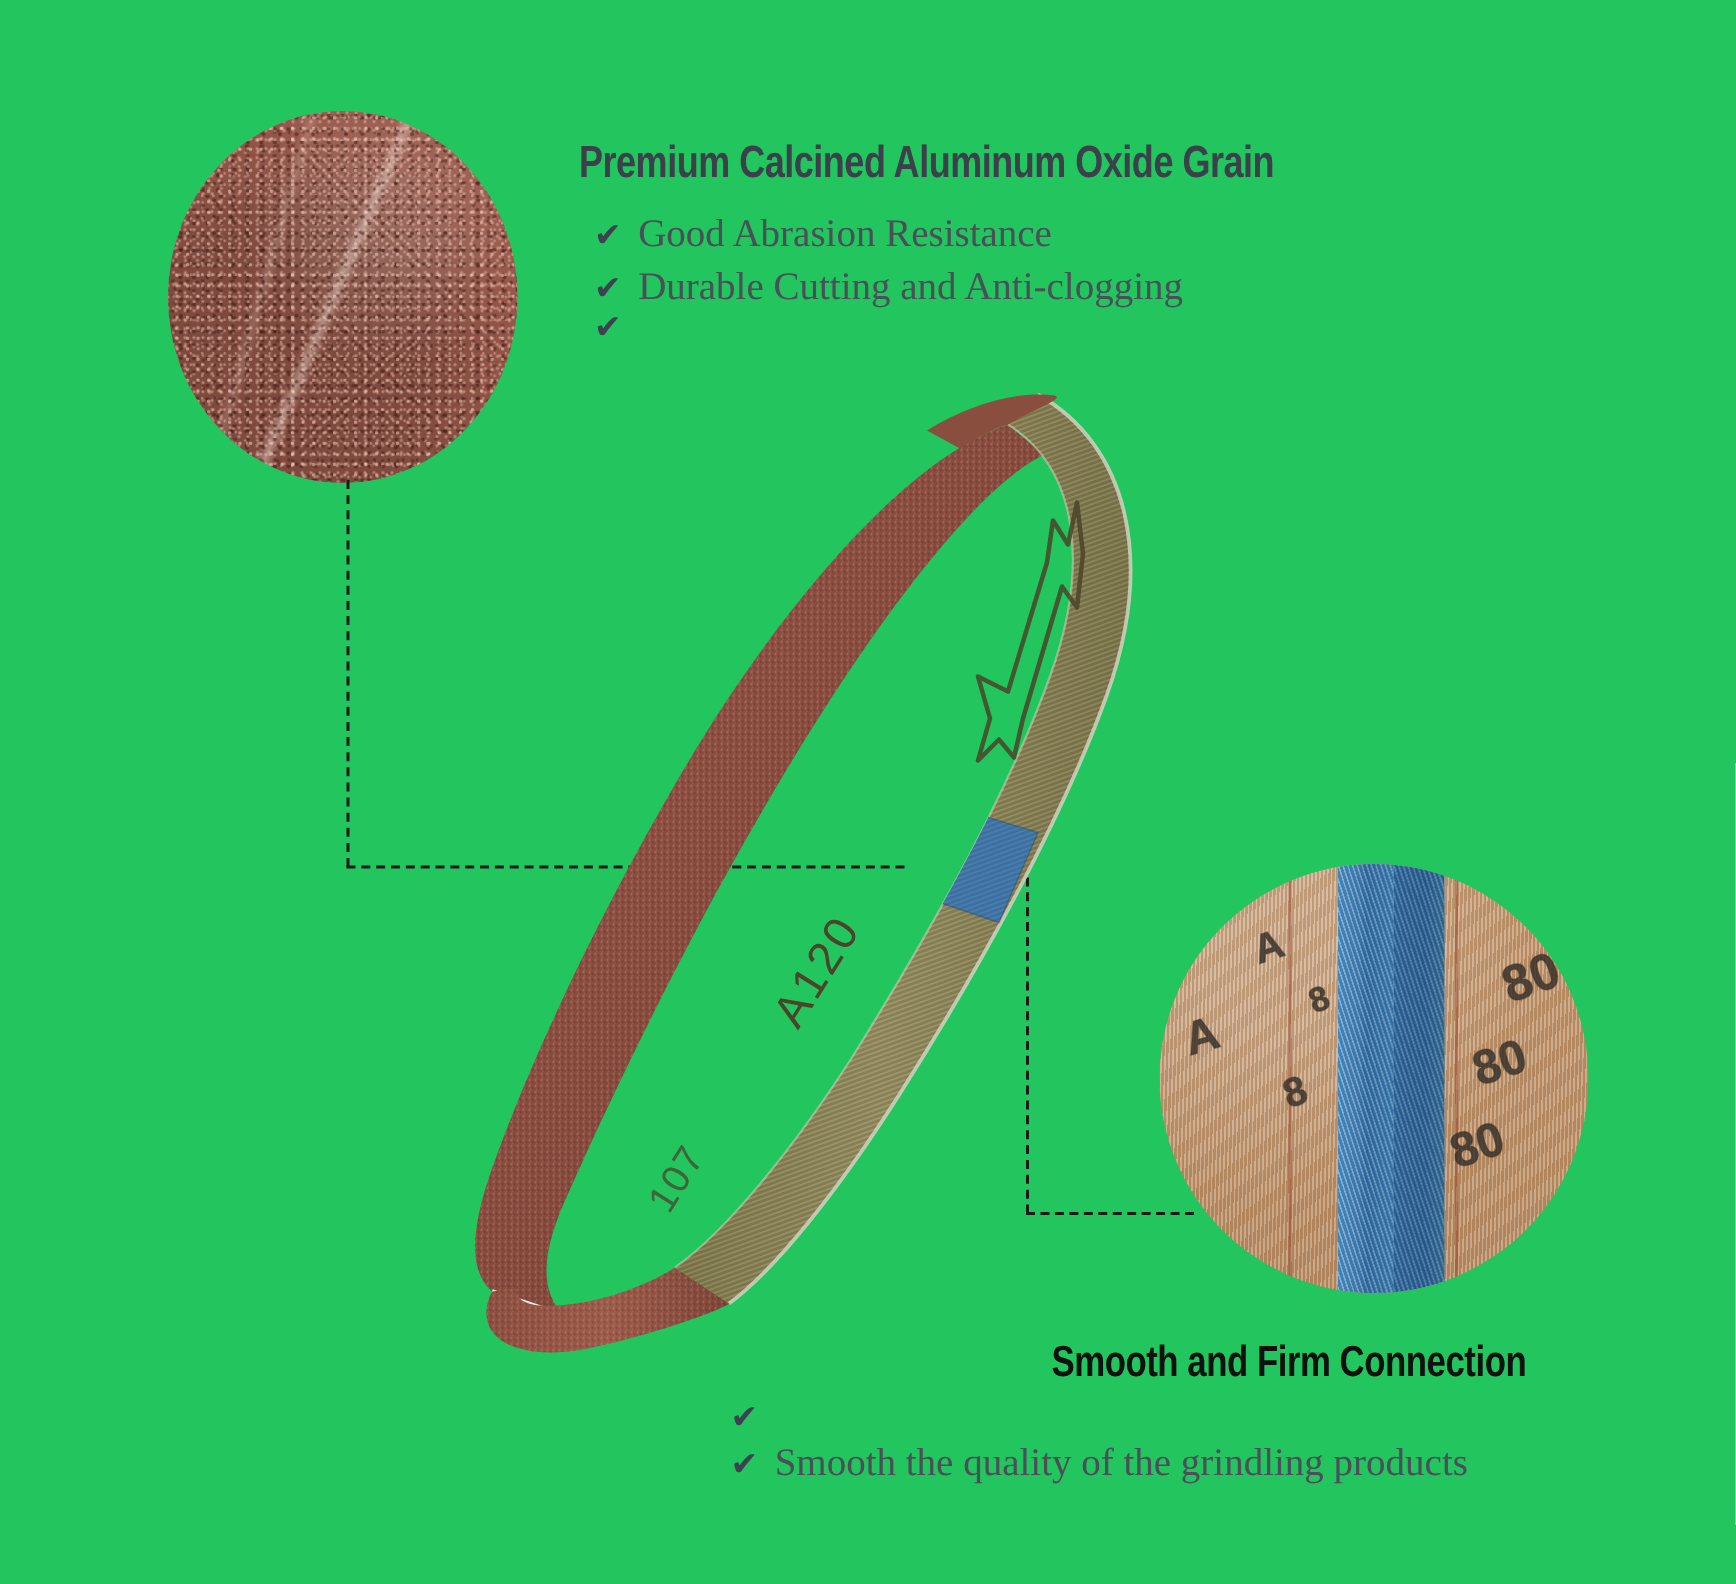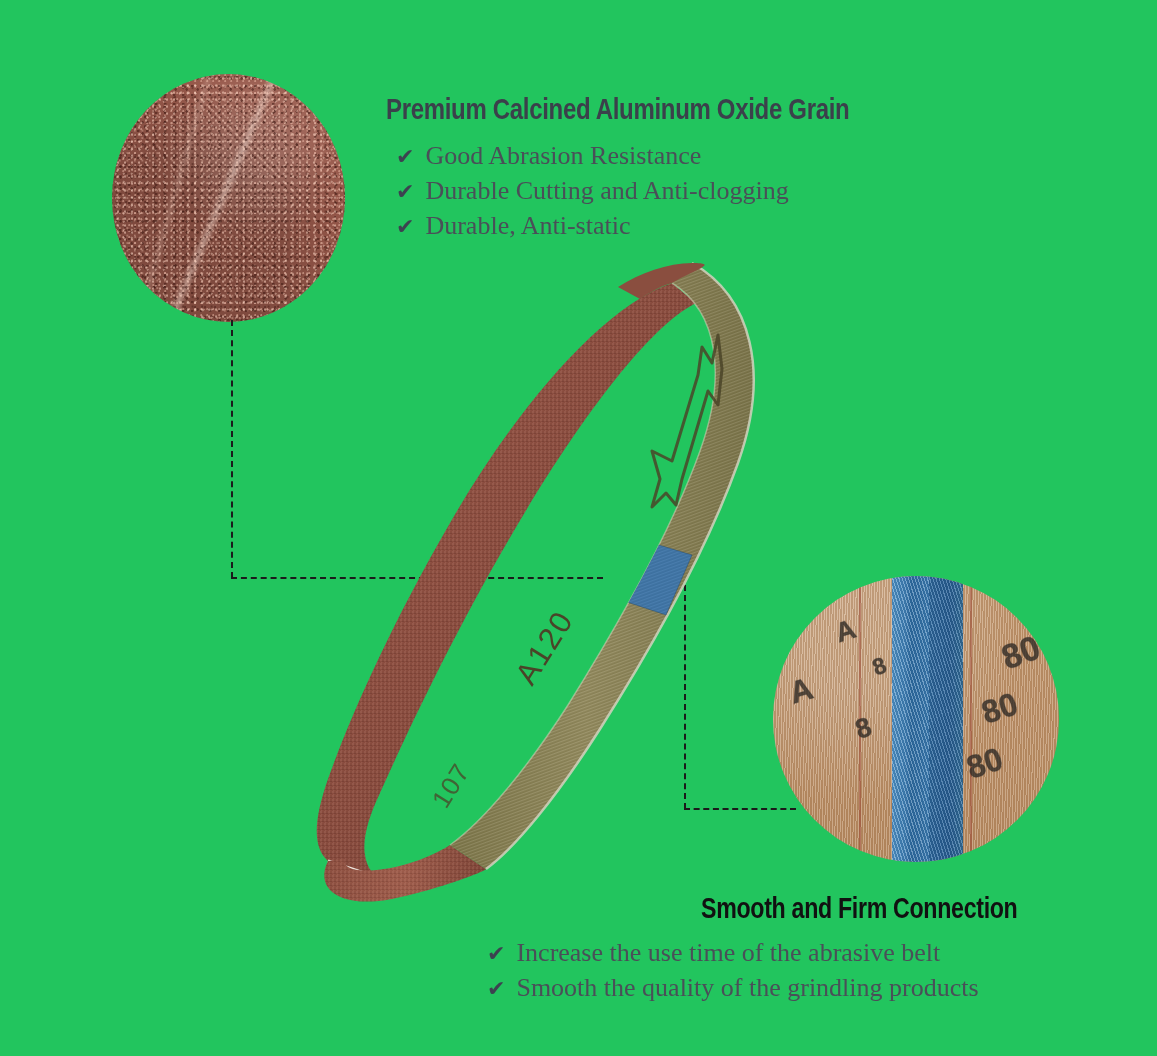--- a/index.html
+++ b/index.html
@@ -165,21 +165,20 @@
     <li class="bullet">
       <span class="tick">✔</span>
       <span class="txt">Good Abrasion Resistance</span>
     </li>
     <li class="bullet">
       <span class="tick">✔</span>
       <span class="txt">Durable Cutting and Anti-clogging</span>
     </li>
     <li class="bullet">
       <span class="tick">✔</span>
-      <span class="txt">Durable, Anti-static</span>
     </li>
   </ul>
 
   <div class="dash-v" id="lead-left-v"></div>
   <div class="dash-h" id="lead-left-h"></div>
   <div class="dash-v" id="lead-right-v"></div>
   <div class="dash-h" id="lead-right-h"></div>
 
   <div id="belt-wrap">
     <svg viewBox="0 0 580 650" preserveAspectRatio="none" aria-hidden="true">
@@ -315,21 +314,20 @@
     <div class="joint-mark" style="left:80%;top:20%;font-size:34px;transform:rotate(-20deg);">80</div>
     <div class="joint-mark" style="left:73%;top:40%;font-size:32px;transform:rotate(-18deg);">80</div>
     <div class="joint-mark" style="left:68%;top:59%;font-size:32px;transform:rotate(-18deg);">80</div>
   </div>
 
   <div class="kicker" id="heading-bottom">Smooth and Firm Connection</div>
 
   <ul class="bullet-list" id="bullets-bottom">
     <li class="bullet">
       <span class="tick">✔</span>
-      <span class="txt">Increase the use time of the abrasive belt</span>
     </li>
     <li class="bullet">
       <span class="tick">✔</span>
       <span class="txt">Smooth the quality of the grindling products</span>
     </li>
   </ul>
 
 </div>
 
 </body></html>

